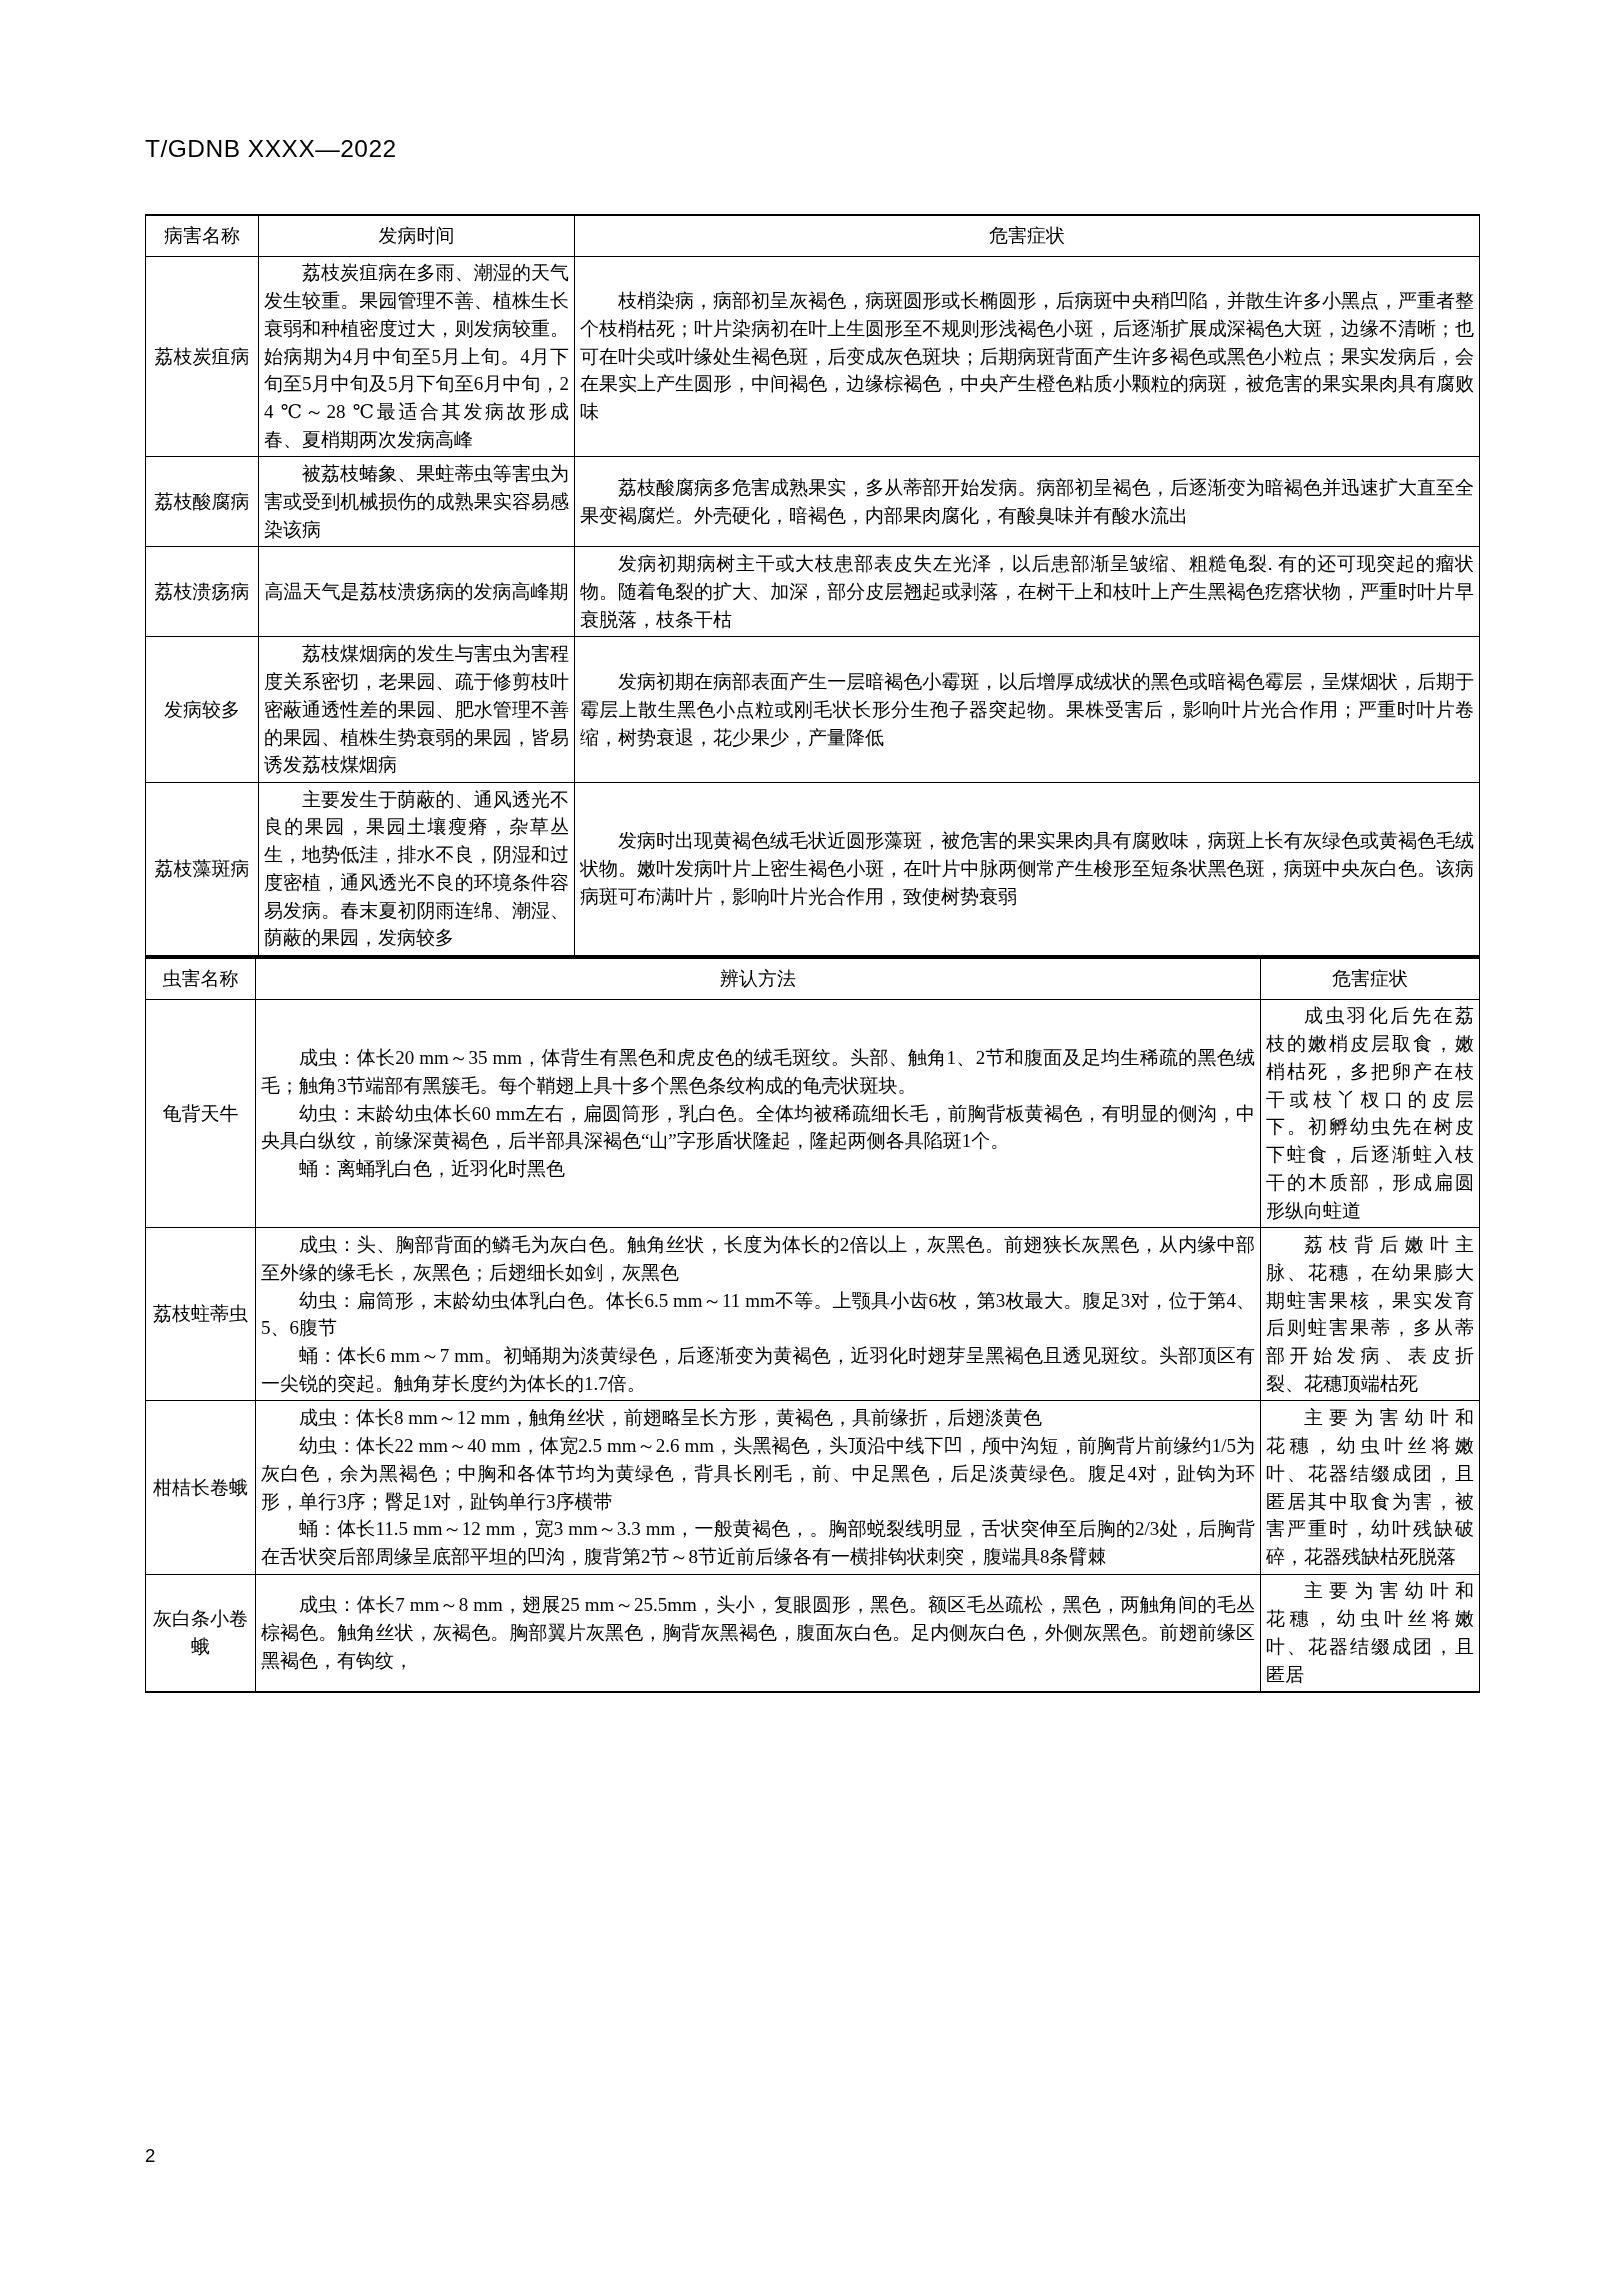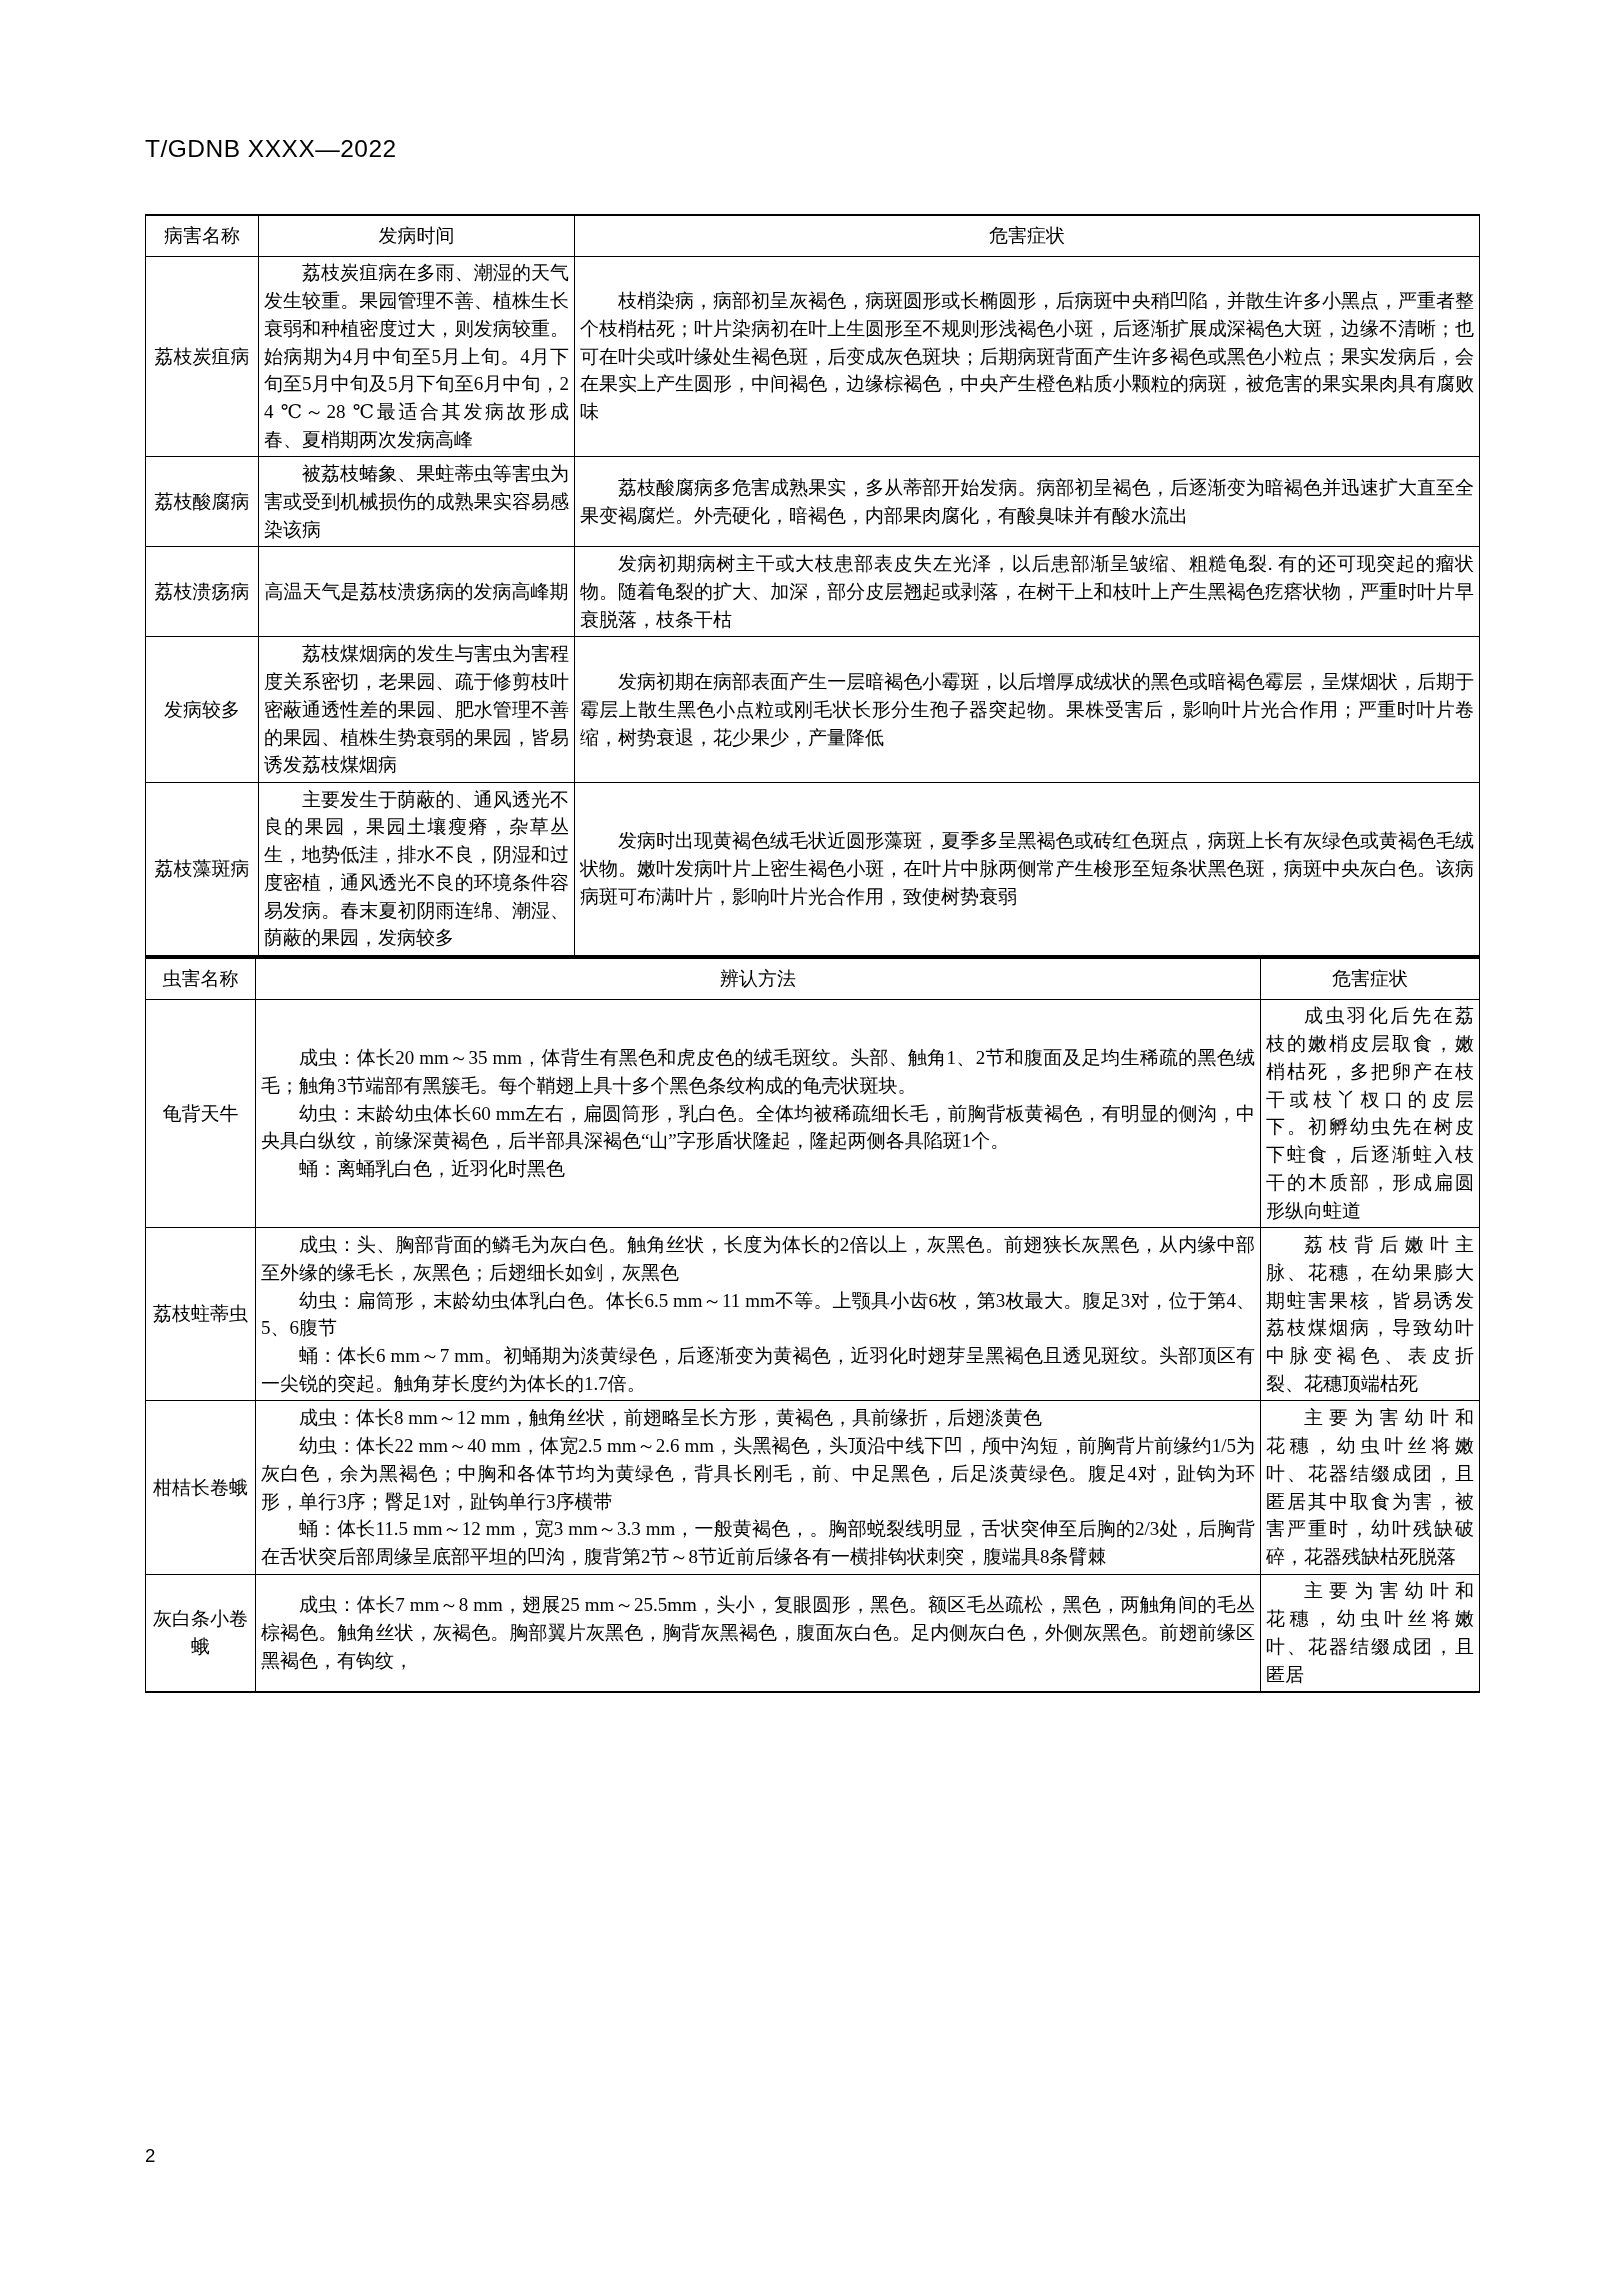--- a/index.html
+++ b/index.html
@@ -154,21 +154,21 @@
           <td class="sym-cell">
               <p class="para">发病初期在病部表面产生一层暗褐色小霉斑，以后增厚成绒状的黑色或暗褐色霉层，呈煤烟状，后期于霉层上散生黑色小点粒或刚毛状长形分生孢子器突起物。果株受害后，影响叶片光合作用；严重时叶片卷缩，树势衰退，花少果少，产量降低</p>
             </td>
         </tr>
         <tr>
           <td class="name-cell">荔枝藻斑病</td>
           <td>
               <p class="para">主要发生于荫蔽的、通风透光不良的果园，果园土壤瘦瘠，杂草丛生，地势低洼，排水不良，阴湿和过度密植，通风透光不良的环境条件容易发病。春末夏初阴雨连绵、潮湿、荫蔽的果园，发病较多</p>
             </td>
           <td class="sym-cell">
-              <p class="para">发病时出现黄褐色绒毛状近圆形藻斑，夏季多呈黑褐色或砖红色斑点，病斑上长有灰绿色或黄褐色毛绒状物。嫩叶发病叶片上密生褐色小斑，在叶片中脉两侧常产生梭形至短条状黑色斑，病斑中央灰白色。该病病斑可布满叶片，影响叶片光合作用，致使树势衰弱</p>
+              <p class="para">发病时出现黄褐色绒毛状近圆形藻斑，被危害的果实果肉具有腐败味，病斑上长有灰绿色或黄褐色毛绒状物。嫩叶发病叶片上密生褐色小斑，在叶片中脉两侧常产生梭形至短条状黑色斑，病斑中央灰白色。该病病斑可布满叶片，影响叶片光合作用，致使树势衰弱</p>
             </td>
         </tr>
       </tbody>
     </table>
 
 
     <table class="doc-table">
       <colgroup>
         <col class="t2-c1">
           <col class="t2-c2">
@@ -194,21 +194,21 @@
             </td>
         </tr>
         <tr>
           <td class="name-cell">荔枝蛀蒂虫</td>
           <td>
             <p class="para">成虫：头、胸部背面的鳞毛为灰白色。触角丝状，长度为体长的2倍以上，灰黑色。前翅狭长灰黑色，从内缘中部至外缘的缘毛长，灰黑色；后翅细长如剑，灰黑色</p>
             <p class="para">幼虫：扁筒形，末龄幼虫体乳白色。体长6.5 mm～11 mm不等。上颚具小齿6枚，第3枚最大。腹足3对，位于第4、5、6腹节</p>
             <p class="para">蛹：体长6 mm～7 mm。初蛹期为淡黄绿色，后逐渐变为黄褐色，近羽化时翅芽呈黑褐色且透见斑纹。头部顶区有一尖锐的突起。触角芽长度约为体长的1.7倍。</p>
           </td>
           <td class="sym-cell">
-              <p class="para">荔枝背后嫩叶主脉、花穗，在幼果膨大期蛀害果核，皆易诱发荔枝煤烟病，导致幼叶中脉变褐色、表皮折裂、花穗顶端枯死</p>
+              <p class="para">荔枝背后嫩叶主脉、花穗，在幼果膨大期蛀害果核，果实发育后则蛀害果蒂，多从蒂部开始发病、表皮折裂、花穗顶端枯死</p>
             </td>
         </tr>
         <tr>
           <td class="name-cell">柑桔长卷蛾</td>
           <td>
             <p class="para">成虫：体长8 mm～12 mm，触角丝状，前翅略呈长方形，黄褐色，具前缘折，后翅淡黄色</p>
             <p class="para">幼虫：体长22 mm～40 mm，体宽2.5 mm～2.6 mm，头黑褐色，头顶沿中线下凹，颅中沟短，前胸背片前缘约1/5为灰白色，余为黑褐色；中胸和各体节均为黄绿色，背具长刚毛，前、中足黑色，后足淡黄绿色。腹足4对，趾钩为环形，单行3序；臀足1对，趾钩单行3序横带</p>
             <p class="para">蛹：体长11.5 mm～12 mm，宽3 mm～3.3 mm，一般黄褐色，。胸部蜕裂线明显，舌状突伸至后胸的2/3处，后胸背在舌状突后部周缘呈底部平坦的凹沟，腹背第2节～8节近前后缘各有一横排钩状刺突，腹端具8条臂棘</p>
           </td>
           <td class="sym-cell">

